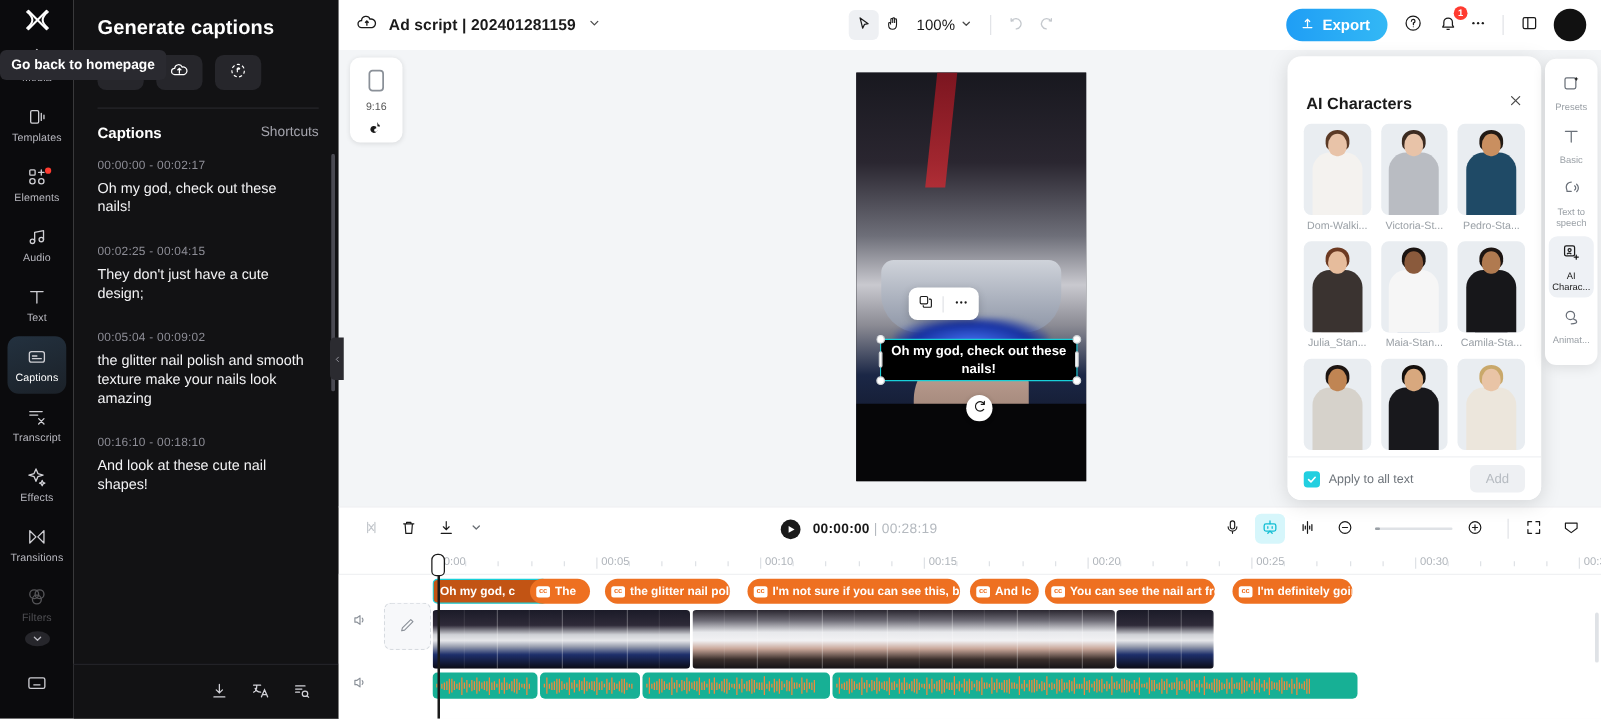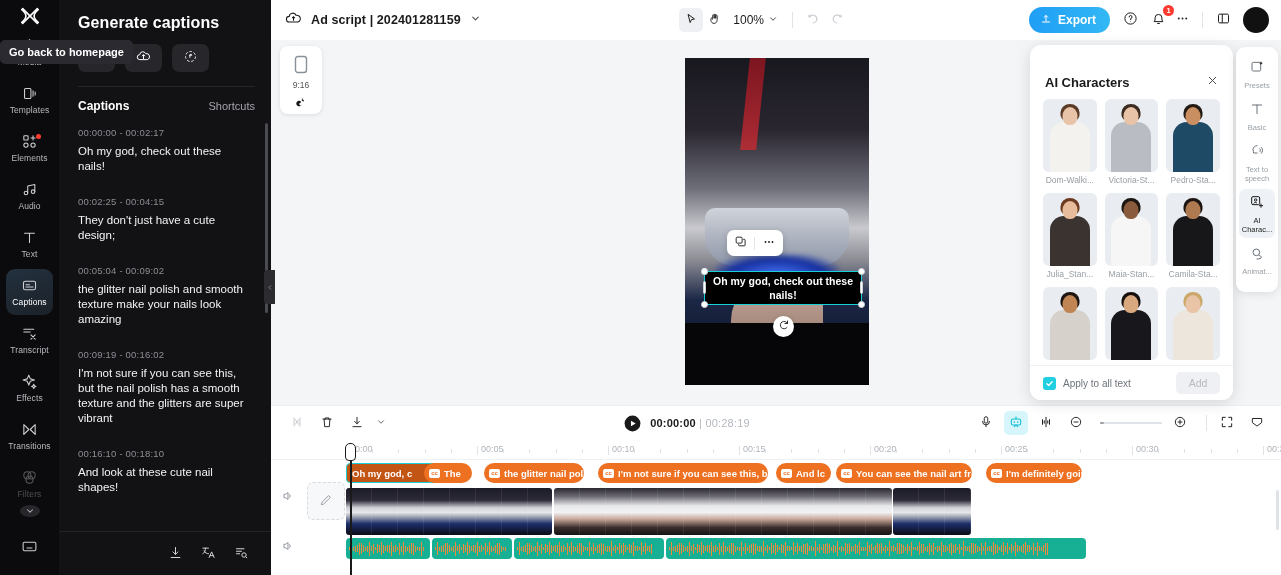--- a/index.html
+++ b/index.html
@@ -367,24 +367,20 @@
         </div>
         <div class="cap-item">
           <div class="cap-time">00:02:25 - 00:04:15</div>
           <div class="cap-text">They don't just have a cute design;</div>
         </div>
         <div class="cap-item">
           <div class="cap-time">00:05:04 - 00:09:02</div>
           <div class="cap-text">the glitter nail polish and smooth texture make your nails look amazing</div>
         </div>
         <div class="cap-item">
-          <div class="cap-time">00:09:19 - 00:16:02</div>
-          <div class="cap-text">I'm not sure if you can see this, but the nail polish has a smooth texture and the glitters are super vibrant</div>
-        </div>
-        <div class="cap-item">
           <div class="cap-time">00:16:10 - 00:18:10</div>
           <div class="cap-text">And look at these cute nail shapes!</div>
         </div>
       </div>
 
     <div class="panel-foot">
       <span>
         <svg width="15" height="15" viewBox="0 0 24 24" fill="none" stroke="#d2d2d8" stroke-width="1.6">
           <path d="M12 4v11M8 11l4 4 4-4M5 20h14" stroke-linecap="round"></path>
           </svg></span>

